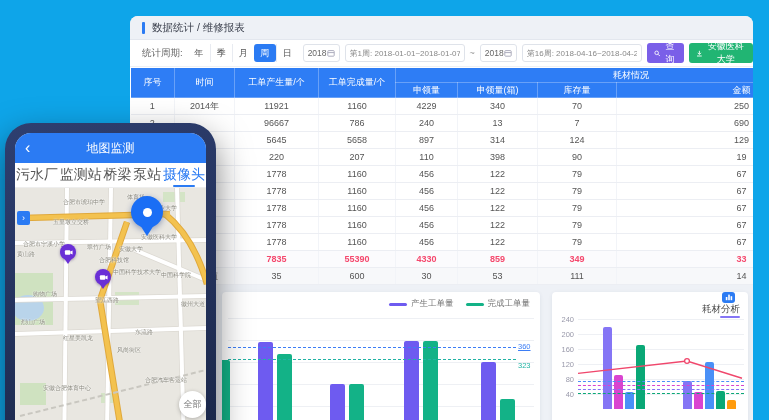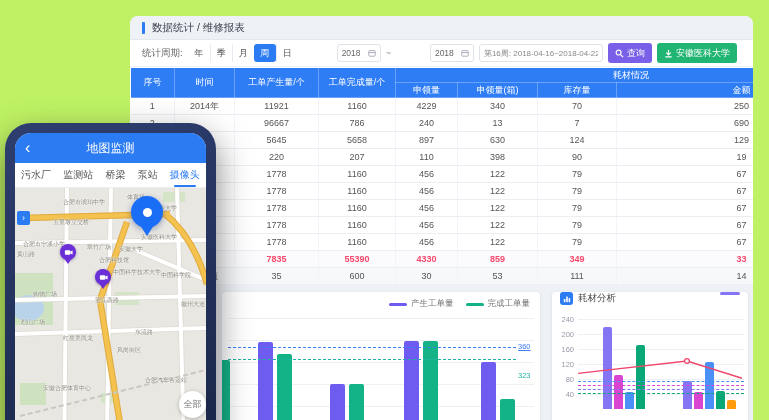--- a/index.html
+++ b/index.html
@@ -1,37 +1,37 @@
 <!DOCTYPE html>
 <html><head>
 <meta charset="utf-8">
 <style>
   * { margin:0; padding:0; box-sizing:border-box; }
   html,body { background:#10182e; }
   body { font-family:"Liberation Sans","DejaVu Sans",sans-serif; }
-  #canvas { position:relative; width:769px; height:420px; background:#bef264; overflow:hidden; margin:0 auto; }
+  #canvas { position:relative; width:769px; height:420px; background:#0ea5e9; overflow:hidden; margin:0 auto; }
 
   
   .dashboard { position:absolute; left:130px; top:16px; width:623px; height:520px;
     background:#eef1f6; border-radius:8px 8px 0 0; overflow:hidden; z-index:1; }
   .breadcrumb-bar { height:24px; display:flex; align-items:center; padding-left:12px;
     background:#eef1f6; border-bottom:1px solid #e3e7ee; }
   .crumb-accent { width:3px; height:12px; background:#2b7bf3; border-radius:1px; margin-right:7px; }
   .breadcrumb-bar span { font-size:10.5px; color:#3a3f4c; }
 
   .filter-bar { height:27px; background:#fff; display:flex; align-items:center; gap:5px;
     padding:0 0 0 12px; border-bottom:1px solid #eef0f4; }
   .f-label { font-size:9.5px; color:#666; white-space:nowrap; }
   .segs { display:flex; align-items:center; }
   .seg { min-width:22px; height:18px; line-height:18px; text-align:center; font-size:9px; color:#555;
     padding:0 4px; border-left:1px solid #e8ebf1; cursor:pointer; }
   .seg:first-child { border-left:none; }
   .seg.active { background:#2b7bf3; color:#fff; border-radius:3px; border-left:none; }
   .f-select { width:44px; height:18px; border:1px solid #dfe3ea; border-radius:3px; background:#fff;
-    display:flex; align-items:center; justify-content:space-between; padding:0 4px;margin-left:34px; }
+    display:flex; align-items:center; justify-content:center; padding:0 4px; }
   .f-select span { font-size:8.5px; color:#666; }
   .f-input { height:18px; border:1px solid #dfe3ea; border-radius:3px; font-size:8px; color:#888;
     padding:0 4px; background:#fff; font-family:inherit; }
   .w1 { width:126px; } .w2 { width:124px; }
   .f-sep { font-size:9px; color:#999; }
   .btn { height:20px; border:none; border-radius:3px; color:#fff; font-size:9px; padding:0 7px;
     display:flex; align-items:center; gap:3px; cursor:pointer; font-family:inherit; }
   .btn-query { background:#7a5fe8; }
   .btn-export { background:#21b573; }
 
@@ -50,40 +50,40 @@
   #card-left { left:92px; top:276px; width:318px; height:210px; }
   #card-right { left:422px; top:276px; width:196px; height:210px; }
   .legend-row { position:absolute; top:6px; right:10px; display:flex; gap:12px; align-items:center; }
   .legend-item { display:flex; align-items:center; gap:4px; }
   .legend-line { width:18px; height:3px; border-radius:2px; }
   .legend-item span { font-size:8.5px; color:#777; }
   .gridline { position:absolute; left:6px; right:6px; height:1px; background:#eef0f4; }
   .bar { position:absolute; width:15px; border-radius:2px 2px 0 0; }
   .refline { position:absolute; left:6px; right:24px; height:0; border-top:1px dashed; }
   .reflabel { position:absolute; font-size:7.5px; width:20px; text-align:left; }
-  .rc-head { height:26px; display:flex; align-items:flex-start; padding:0 8px; }
+  .rc-head { height:26px; display:flex; align-items:flex-end; padding:0 8px;flex-direction:column; }
   .rc-icon { width:13px; height:13px; background:#2b7bf3; border-radius:3px; display:flex;
     align-items:center; justify-content:center; margin-right:5px; }
   .rc-title { font-size:9.5px; color:#444; flex:1; }
   .rc-legend { width:20px; height:3px; background:#8575f5; border-radius:2px; }
   .ytick { position:absolute; left:0; width:22px; text-align:right; font-size:7.5px; color:#99a; }
   .rbar { position:absolute; width:9px; border-radius:2px 2px 0 0; }
   .rref { position:absolute; left:26px; right:4px; border-top:1px dashed; height:0; }
 
   
   .phone { position:absolute; left:5px; top:123px; width:211px; height:440px; z-index:5;
     background:linear-gradient(160deg,#2e3f70,#141f3d); border-radius:26px; padding:10px;
     box-shadow:0 14px 34px rgba(0,0,0,.5); }
   .screen { width:191px; height:420px; background:#e9e7e1; border-radius:16px 16px 0 0; overflow:hidden; position:relative; }
   .p-header { height:30px; background:#2b7bf3; display:flex; align-items:center; justify-content:center; position:relative; }
   .p-back { position:absolute; left:10px; color:#fff; font-size:16px; line-height:28px; cursor:pointer; }
   .p-title { color:#fff; font-size:12px; }
   .p-tabs { height:25px; background:#fff; display:flex; align-items:center; justify-content:space-around;
     border-bottom:1px solid #eee; }
-  .p-tab { font-size:10px; color:#555; position:relative; height:100%; display:flex; align-items:center; cursor:pointer; }
+  .p-tab { font-size:14px; color:#555; position:relative; height:100%; display:flex; align-items:center; cursor:pointer; }
   .p-tab.active { color:#2b7bf3; }
   .p-tab.active::after { content:""; position:absolute; bottom:0; left:50%; transform:translateX(-50%);
     width:22px; height:2.5px; background:#2b7bf3; border-radius:2px; }
   .map { position:relative; width:191px; height:365px; background:#e9e7e1; overflow:hidden; }
   .map-label { position:absolute; font-size:6px; color:#8a887e; white-space:nowrap;
     text-shadow:0 0 2px #fff, 0 0 2px #fff; z-index:2; }
   .expander { position:absolute; left:2px; top:23px; width:13px; height:14px; background:#2b7bf3;
     color:#fff; font-size:9px; text-align:center; line-height:14px; border-radius:2px; z-index:4; cursor:pointer; }
   .pin-selected { position:absolute; z-index:5; }
   .pin-selected .head { width:32px; height:32px; background:#1a6ef5; border-radius:50%;
@@ -121,20 +121,21 @@
           <div class="seg active">周</div>
           <div class="seg">日</div>
         </div>
       <div class="f-select">
         <span>2018</span>
         <svg width="8" height="8" viewBox="0 0 10 10">
             <rect x="1" y="2" width="8" height="7" rx="1" fill="none" stroke="#aab" stroke-width="1.2"></rect>
             <line x1="1" y1="4.5" x2="9" y2="4.5" stroke="#aab" stroke-width="1.2"></line>
           </svg>
       </div>
+      <input class="f-input w1" readonly="" value="第1周: 2018-01-01~2018-01-07" style="">
       <span class="f-sep">~</span>
       <div class="f-select">
         <span>2018</span>
         <svg width="8" height="8" viewBox="0 0 10 10">
             <rect x="1" y="2" width="8" height="7" rx="1" fill="none" stroke="#aab" stroke-width="1.2"></rect>
             <line x1="1" y1="4.5" x2="9" y2="4.5" stroke="#aab" stroke-width="1.2"></line>
           </svg>
       </div>
       <input class="f-input w2" readonly="" value="第16周: 2018-04-16~2018-04-22" style="">
       <button class="btn btn-query">
@@ -200,21 +201,21 @@
             <td>13</td>
             <td>7</td>
             <td>690</td>
           </tr>
           <tr>
             <td>3</td>
             <td></td>
             <td>5645</td>
             <td>5658</td>
             <td>897</td>
-            <td>630</td>
+            <td>314</td>
             <td>124</td>
             <td>129</td>
           </tr>
           <tr>
             <td>4</td>
             <td></td>
             <td>220</td>
             <td>207</td>
             <td>110</td>
             <td>398</td>
@@ -316,21 +317,21 @@
           <div class="bar" style="left: 182px; top: 49.475px; height: 122.525px; background: rgb(110, 91, 240);"></div>
           <div class="bar" style="left: 259px; top: 70.275px; height: 101.725px; background: rgb(110, 91, 240);"></div>
           <div class="bar" style="left: -7px; top: 68px; height: 104px; background: rgb(19, 178, 135);"></div>
           <div class="bar" style="left: 55px; top: 61.5px; height: 110.5px; background: rgb(19, 178, 135);"></div>
           <div class="bar" style="left: 127px; top: 92.375px; height: 79.625px; background: rgb(19, 178, 135);"></div>
           <div class="bar" style="left: 201px; top: 49.475px; height: 122.525px; background: rgb(19, 178, 135);"></div>
           <div class="bar" style="left: 278px; top: 107px; height: 65px; background: rgb(19, 178, 135);"></div>
           <div class="refline" style="top: 55px; border-color: rgb(61, 126, 245);"></div>
           <div class="reflabel" style="top: 50px; right: 2px; color: rgb(61, 126, 245); text-decoration: underline;">360</div>
           <div class="refline" style="top: 67.025px; border-color: rgb(34, 179, 164);"></div>
-          <div class="reflabel" style="top: 79px; right: 2px; color: rgb(34, 179, 164);">323</div>
+          <div class="reflabel" style="top: 69px; right: 2px; color: rgb(34, 179, 164);">323</div>
         </div>
     </div>
 
     <div class="card" id="card-right">
       <div class="rc-head">
         <div class="rc-icon">
           <svg width="8" height="8" viewBox="0 0 10 10">
               <rect x="1" y="5" width="2" height="4" fill="#fff"></rect>
               <rect x="4" y="2" width="2" height="7" fill="#fff"></rect>
               <rect x="7" y="4" width="2" height="5" fill="#fff"></rect>

